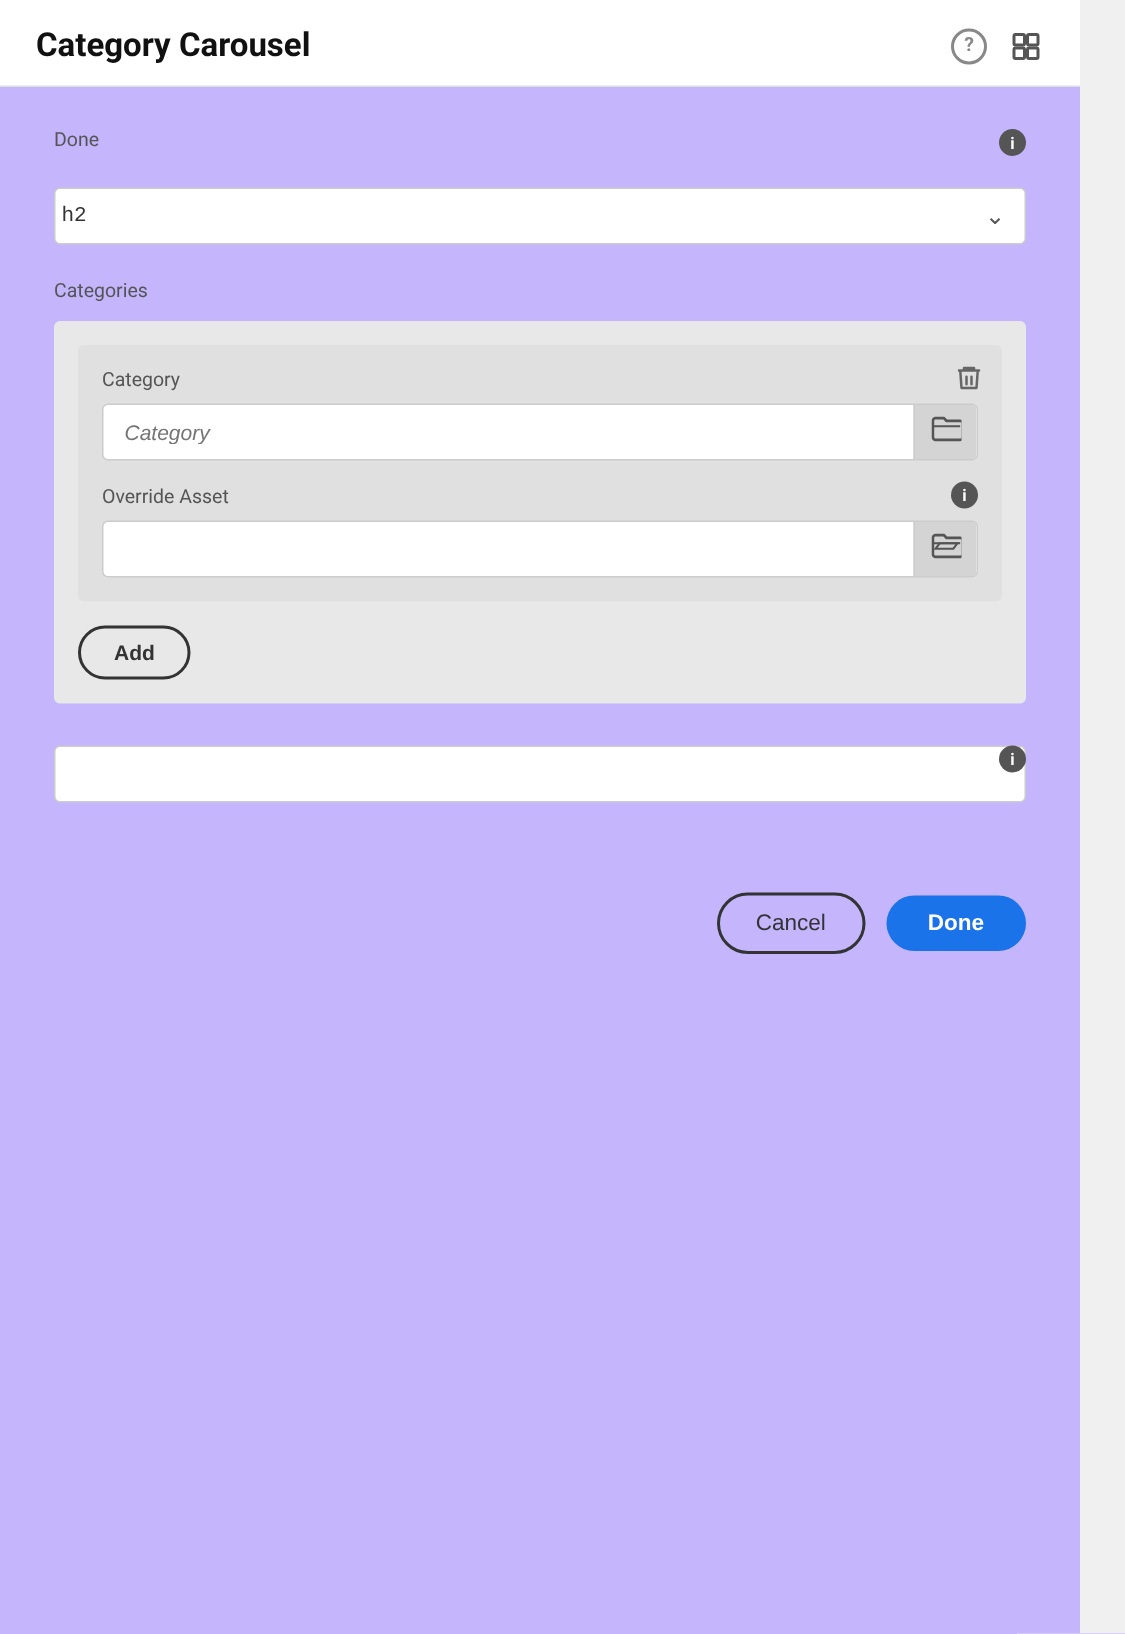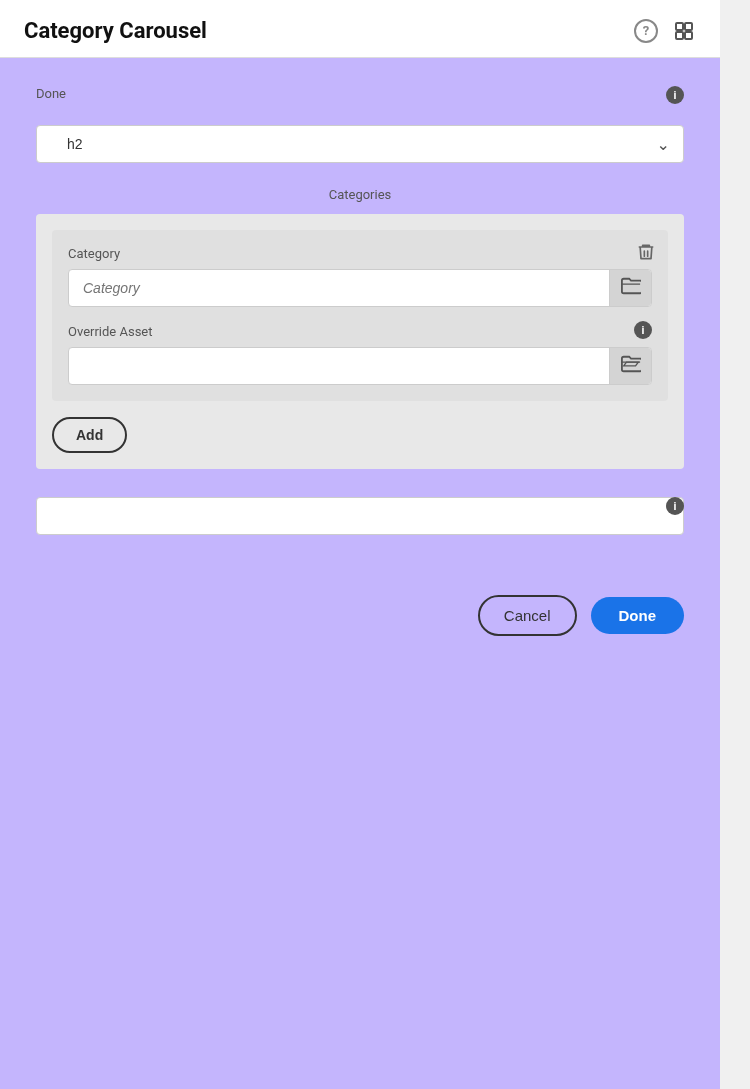--- a/index.html
+++ b/index.html
@@ -126,49 +126,49 @@
       margin-bottom: 8px;
     }
 
     
     .select-wrapper {
       position: relative;
     }
 
     .select-field {
       width: 100%;
-      padding: 10px 30px;
+      padding: 10px 4px;
       border: 1px solid #ccc;
       border-radius: 4px;
       background: #fff;
       font-size: 14px;
       color: #333;
       appearance: none;
       -webkit-appearance: none;
       outline: none;
       cursor: pointer;
+      font-family: Liberation Mono, monospace;
     }
 
     .select-chevron {
       position: absolute;
       right: 14px;
       top: 50%;
       transform: translateY(-50%);
       pointer-events: none;
       color: #555;
       font-size: 16px;
     }
 
     
     .categories-label {
       font-size: 13px;
       color: #555;
       margin-bottom: 12px;
       display: block;
-      text-align: center;
     }
 
     .categories-container {
       background: #e8e8e8;
       border-radius: 4px;
       padding: 16px;
       position: relative;
     }
 
     .category-card {

